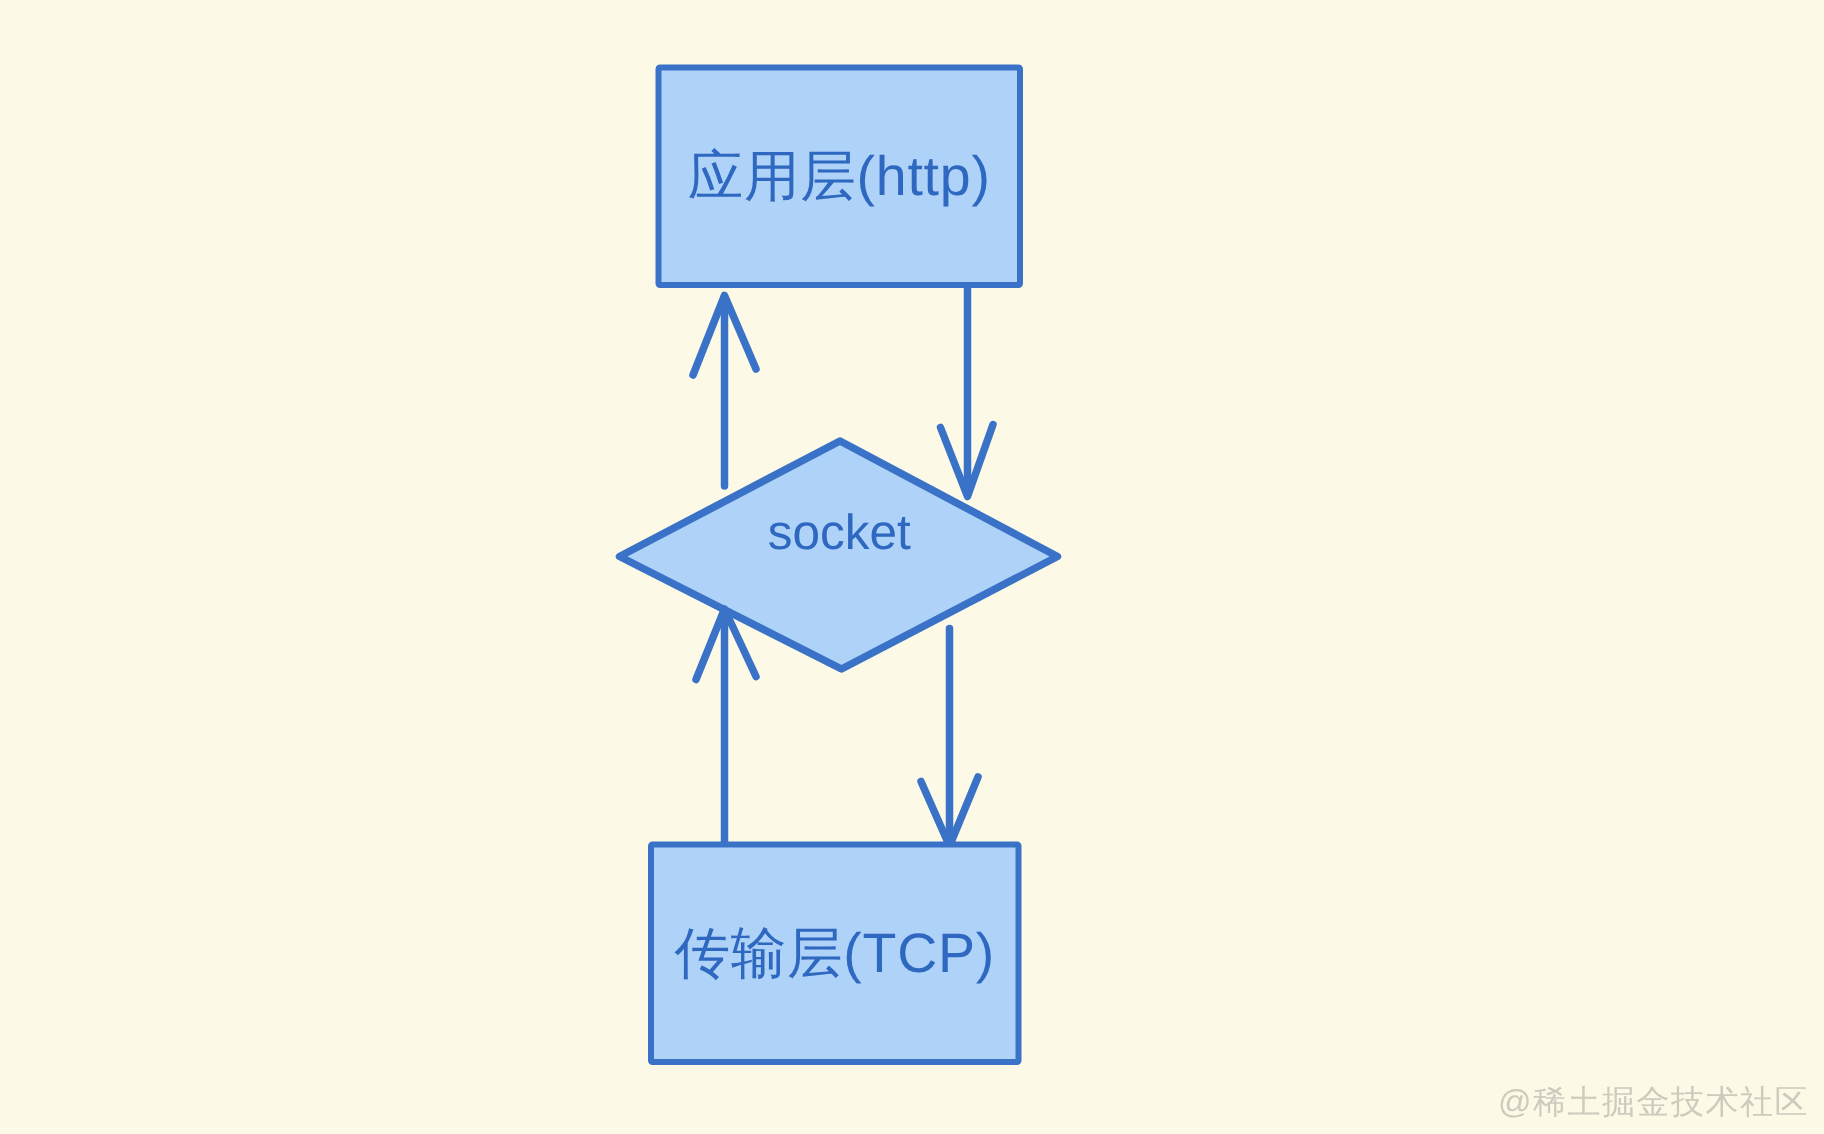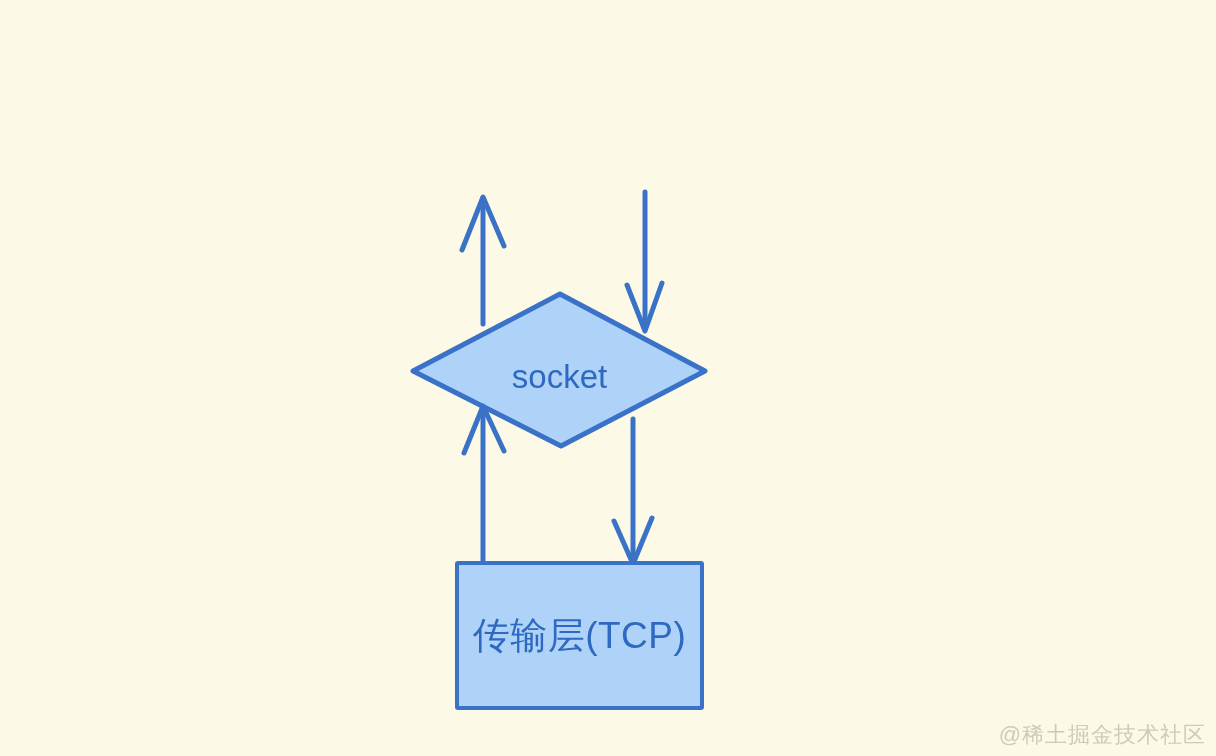--- a/index.html
+++ b/index.html
@@ -49,26 +49,25 @@
     left: 437px;
     top: 43px;
     width: 245px;
     height: 149px;
   }
   #node-tcp-layer {
     left: 432px;
     top: 561px;
     width: 249px;
     height: 149px;
-    margin-left: 23px;
   }
   .diamond-label {
     position: absolute;
     left: 413px;
-    top: 300px;
+    top: 278px;
     width: 293px;
     height: 154px;
     display: flex;
     align-items: center;
     justify-content: center;
     color: var(--text);
     font-size: 33px;
     font-weight: 400;
   }
   .watermark {
@@ -116,20 +115,23 @@
       <line class="edge" x1="483" y1="561" x2="483" y2="408"></line>
       <polyline class="edge" points="464,453 483,406 504,451"></polyline>
     </g>
 
     <g>
       <line class="edge" x1="633" y1="419" x2="633" y2="560"></line>
       <polyline class="edge" points="614,521 633,564 652,518"></polyline>
     </g>
   </svg>
 
+  <div class="node-rect" id="node-app-layer">
+    <span class="label">应用层(http)</span>
+  </div>
 
   <div class="diamond-label">socket</div>
 
   <div class="node-rect" id="node-tcp-layer">
     <span class="label">传输层(TCP)</span>
   </div>
 
   <div class="watermark">@稀土掘金技术社区</div>
 
 </div>

